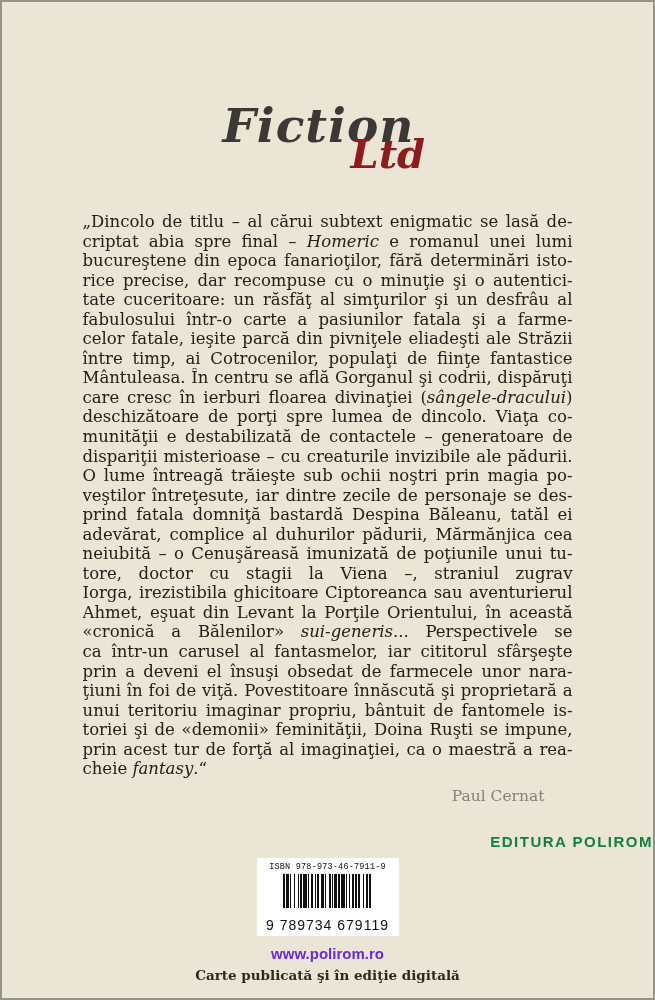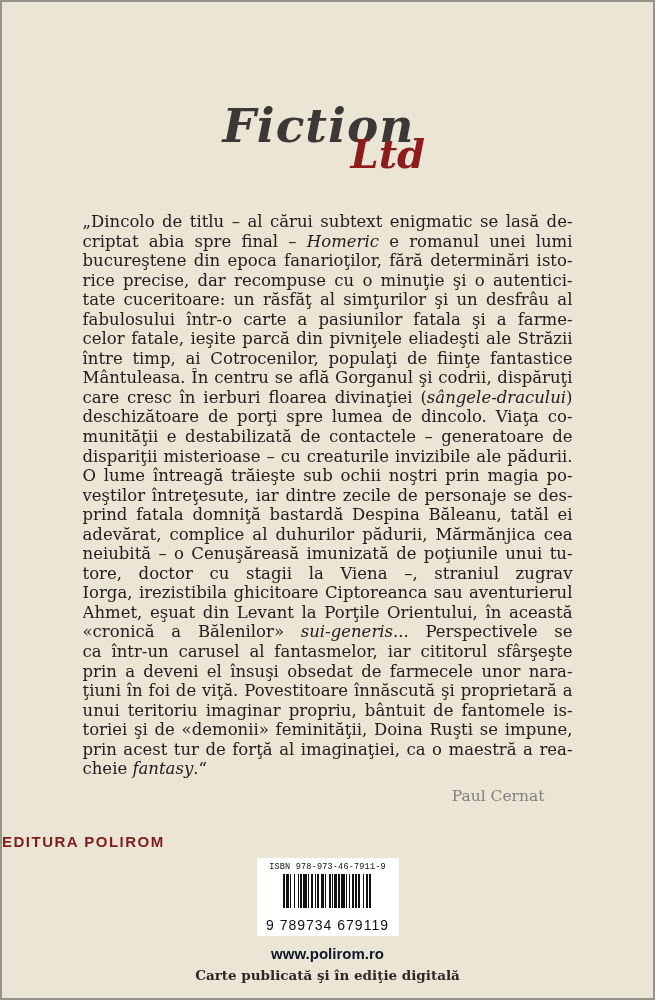--- a/index.html
+++ b/index.html
@@ -42,23 +42,23 @@
   }
   .blurb .line.last{text-align-last:left;-moz-text-align-last:left;}
   .blurb .it{font-style:italic;}
   .attribution{
     width:490px;margin:8px auto 0;
     text-align:right;padding-right:28px;box-sizing:border-box;
     font-size:15.5px;color:#82827a;
   }
   
   .publisher{
-    margin-top:28px;text-align:left;
+    margin-top:28px;text-align:right;
     font-family:"Liberation Sans","DejaVu Sans",sans-serif;
-    font-weight:bold;font-size:15px;letter-spacing:1.5px;color:#7f1d1d;
+    font-weight:bold;font-size:15px;letter-spacing:1.5px;color:#15803d;
   }
   .barcode-box{
     width:142px;margin:8px auto 0;background:#ffffff;
     padding:4px 6px 3px;box-sizing:border-box;
     text-align:center;
   }
   .barcode-box .isbn{
     font-family:Liberation Mono, monospace;
     font-size:8.5px;letter-spacing:0.2px;color:#111;white-space:nowrap;
   }
@@ -68,21 +68,21 @@
   }
   .bars .b{background:#111;height:100%;}
   .bars .g{background:transparent;height:100%;}
   .barcode-box .digits{
     font-family:"Liberation Sans","DejaVu Sans",sans-serif;
     font-size:14px;letter-spacing:1px;color:#111;margin-top:9px;white-space:nowrap;
   }
   .website{
     margin-top:9px;text-align:center;
     font-family:"Liberation Sans","DejaVu Sans",sans-serif;
-    font-weight:bold;font-size:15px;color:#0f172a;
+    font-weight:bold;font-size:15px;color:#6d28d9;
   }
   .digital-note{
     margin-top:5px;text-align:center;
     font-weight:bold;font-size:13.5px;color:#2c2923;
   }
 </style>
 </head>
 <body>
 
 <div class="page">

